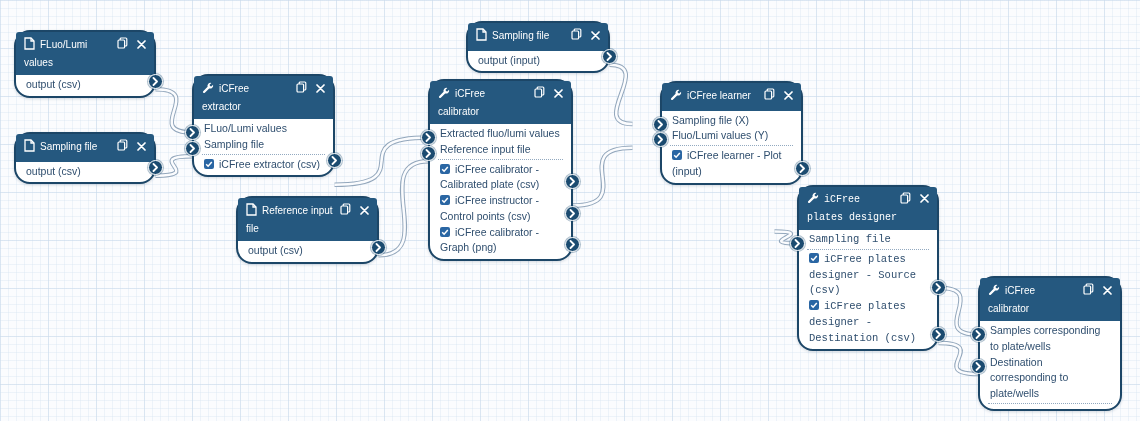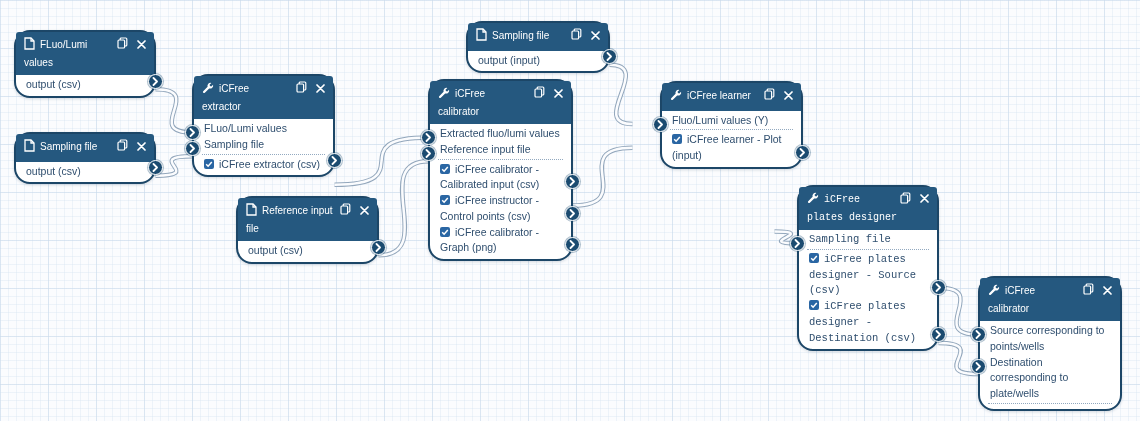--- a/index.html
+++ b/index.html
@@ -173,21 +173,21 @@
           </span><span class="row-label">Extracted fluo/lumi values</span></div>
         <div class="row input-row"><span class="connector in">
             <svg width="7" height="9" viewBox="0 0 7 9">
               <path d="M1.5 1l3.5 3.5L1.5 8" fill="none" stroke="#fff" stroke-width="1.8" stroke-linecap="round" stroke-linejoin="round"></path>
             </svg>
           </span><span class="row-label">Reference input file</span></div>
         <div class="sep"></div>
         <div class="row output-row"><span class="checkbox"><svg width="10" height="10" viewBox="0 0 10 10">
               <rect width="10" height="10" rx="2" fill="#2a66a3"></rect>
               <path d="M2.2 5.3l1.9 1.9 3.7-4.1" fill="none" stroke="#fff" stroke-width="1.5"></path>
-            </svg></span><span class="row-label">iCFree calibrator - Calibrated input (csv)</span><span class="connector out">
+            </svg></span><span class="row-label">iCFree calibrator - Calibrated plate (csv)</span><span class="connector out">
             <svg width="7" height="9" viewBox="0 0 7 9">
               <path d="M1.5 1l3.5 3.5L1.5 8" fill="none" stroke="#fff" stroke-width="1.8" stroke-linecap="round" stroke-linejoin="round"></path>
             </svg>
           </span></div>
         <div class="row output-row"><span class="checkbox"><svg width="10" height="10" viewBox="0 0 10 10">
               <rect width="10" height="10" rx="2" fill="#2a66a3"></rect>
               <path d="M2.2 5.3l1.9 1.9 3.7-4.1" fill="none" stroke="#fff" stroke-width="1.5"></path>
             </svg></span><span class="row-label">iCFree instructor - Control points (csv)</span><span class="connector out">
             <svg width="7" height="9" viewBox="0 0 7 9">
               <path d="M1.5 1l3.5 3.5L1.5 8" fill="none" stroke="#fff" stroke-width="1.8" stroke-linecap="round" stroke-linejoin="round"></path>
@@ -228,20 +228,25 @@
             </svg></span><span><svg width="9" height="9" viewBox="0 0 9 9">
               <path d="M1 1l7 7M8 1L1 8" stroke="#fff" stroke-width="1.7" stroke-linecap="round"></path>
             </svg></span></span><span class="type-icon"><svg width="12" height="12" viewBox="0 0 14 14">
             <path d="M12.9 3.1a3.6 3.6 0 0 1-4.5 4.4L3.3 12.6a1.35 1.35 0 0 1-1.9-1.9L6.5 5.6A3.6 3.6 0 0 1 10.9 1.1L8.8 3.2l.5 1.5 1.5.5 2.1-2.1z" fill="#fff"></path>
           </svg></span><span class="node-title">iCFree learner</span></div>
       <div class="node-body">
         <div class="row input-row"><span class="connector in">
             <svg width="7" height="9" viewBox="0 0 7 9">
               <path d="M1.5 1l3.5 3.5L1.5 8" fill="none" stroke="#fff" stroke-width="1.8" stroke-linecap="round" stroke-linejoin="round"></path>
             </svg>
+          </span><span class="row-label">Sampling file (X)</span></div>
+        <div class="row input-row"><span class="connector in">
+            <svg width="7" height="9" viewBox="0 0 7 9">
+              <path d="M1.5 1l3.5 3.5L1.5 8" fill="none" stroke="#fff" stroke-width="1.8" stroke-linecap="round" stroke-linejoin="round"></path>
+            </svg>
           </span><span class="row-label">Fluo/Lumi values (Y)</span></div>
         <div class="sep"></div>
         <div class="row output-row"><span class="checkbox"><svg width="10" height="10" viewBox="0 0 10 10">
               <rect width="10" height="10" rx="2" fill="#2a66a3"></rect>
               <path d="M2.2 5.3l1.9 1.9 3.7-4.1" fill="none" stroke="#fff" stroke-width="1.5"></path>
             </svg></span><span class="row-label">iCFree learner - Plot (input)</span><span class="connector out">
             <svg width="7" height="9" viewBox="0 0 7 9">
               <path d="M1.5 1l3.5 3.5L1.5 8" fill="none" stroke="#fff" stroke-width="1.8" stroke-linecap="round" stroke-linejoin="round"></path>
             </svg>
           </span></div>
@@ -288,21 +293,21 @@
             </svg></span><span><svg width="9" height="9" viewBox="0 0 9 9">
               <path d="M1 1l7 7M8 1L1 8" stroke="#fff" stroke-width="1.7" stroke-linecap="round"></path>
             </svg></span></span><span class="type-icon"><svg width="12" height="12" viewBox="0 0 14 14">
             <path d="M12.9 3.1a3.6 3.6 0 0 1-4.5 4.4L3.3 12.6a1.35 1.35 0 0 1-1.9-1.9L6.5 5.6A3.6 3.6 0 0 1 10.9 1.1L8.8 3.2l.5 1.5 1.5.5 2.1-2.1z" fill="#fff"></path>
           </svg></span><span class="node-title">iCFree calibrator</span></div>
       <div class="node-body">
         <div class="row input-row"><span class="connector in">
             <svg width="7" height="9" viewBox="0 0 7 9">
               <path d="M1.5 1l3.5 3.5L1.5 8" fill="none" stroke="#fff" stroke-width="1.8" stroke-linecap="round" stroke-linejoin="round"></path>
             </svg>
-          </span><span class="row-label">Source corresponding to points/wells</span></div>
+          </span><span class="row-label">Samples corresponding to plate/wells</span></div>
         <div class="row input-row"><span class="connector in">
             <svg width="7" height="9" viewBox="0 0 7 9">
               <path d="M1.5 1l3.5 3.5L1.5 8" fill="none" stroke="#fff" stroke-width="1.8" stroke-linecap="round" stroke-linejoin="round"></path>
             </svg>
           </span><span class="row-label">Destination corresponding to plate/wells</span></div>
         <div class="sep"></div>
       </div>
     </div>
   </div>
 

